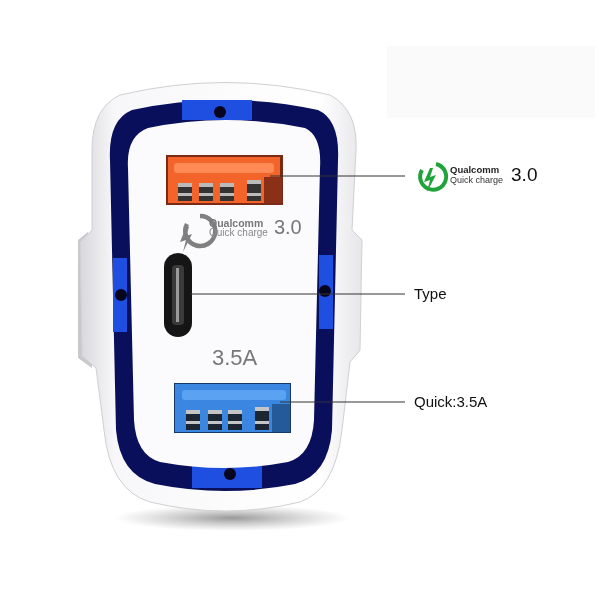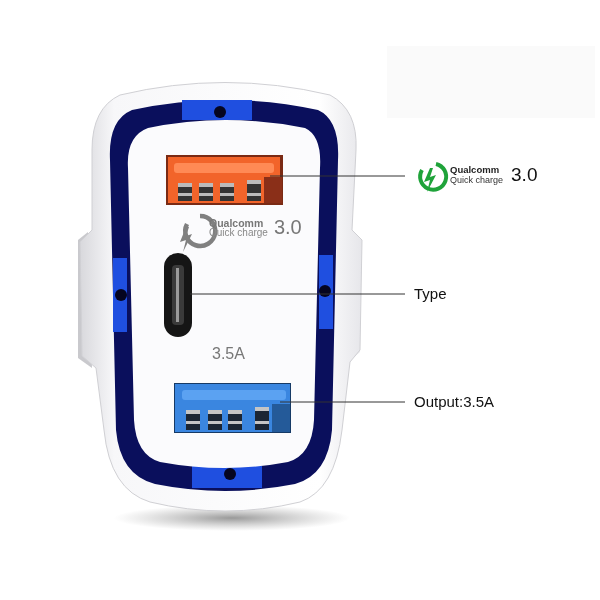--- a/index.html
+++ b/index.html
@@ -9,21 +9,21 @@
     .callout-label { position: absolute; font-family: "Liberation Sans", sans-serif; color: #111; font-size: 15px; white-space: nowrap; }
     .qc-badge { position: absolute; display: flex; align-items: center; }
     .qc-text { display: flex; flex-direction: column; line-height: 10px; margin-left: 4px; }
     .qc-brand { font-size: 9.5px; font-weight: bold; color: #222; }
     .qc-sub { font-size: 9px; color: #333; text-align: right; }
     .qc-ver { font-size: 19px; color: #111; margin-left: 8px; text-align: center; }
     .device-qc { position: absolute; display: flex; align-items: center; }
     .device-qc .qc-brand { color: #777; font-size: 10.5px; }
     .device-qc .qc-sub { color: #888; font-size: 10px; }
     .device-qc .qc-ver { color: #777; font-size: 20px; margin-left: 6px; }
-    .device-amp { position: absolute; left: 212px; top: 345px; font-size: 16px; color: #777; font-family: "Liberation Sans", sans-serif; }
+    .device-amp { position: absolute; left: 212px; top: 345px; font-size: 22px; color: #777; font-family: "Liberation Sans", sans-serif; }
   </style>
 </head>
 <body>
 
 <div class="canvas">
   <div class="faint-box"></div>
 
   <svg width="600" height="600" viewBox="0 0 600 600" style="position:absolute;left:0;top:0">
     <defs>
       <radialGradient id="shadowGrad" cx="50%" cy="50%" r="50%">
@@ -138,14 +138,14 @@
 
   <div class="qc-badge" style="left:446px; top:164px;">
     <div class="qc-text">
       <span class="qc-brand">Qualcomm</span>
       <span class="qc-sub">Quick charge</span>
     </div>
     <span class="qc-ver">3.0</span>
   </div>
 
   <div class="callout-label" style="left:414px; top:285px;">Type</div>
-  <div class="callout-label" style="left:414px; top:393px;">Output:3.5A</div>
+  <div class="callout-label" style="left:414px; top:393px;">Quick:3.5A</div>
 </div>
 
 </body></html>

